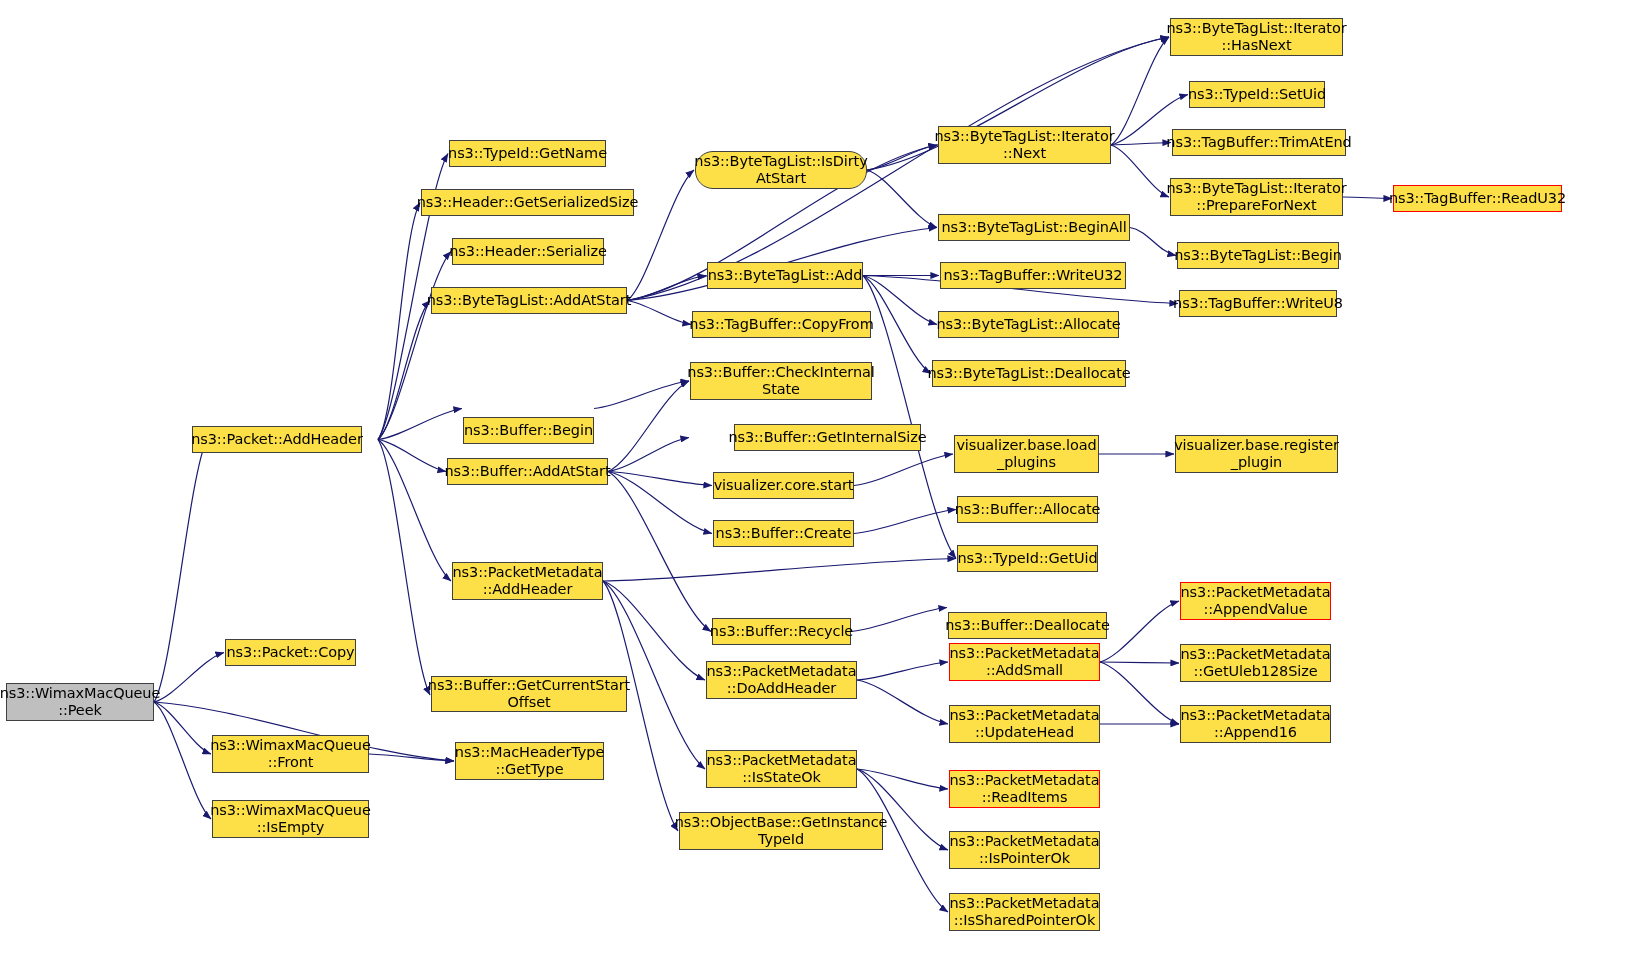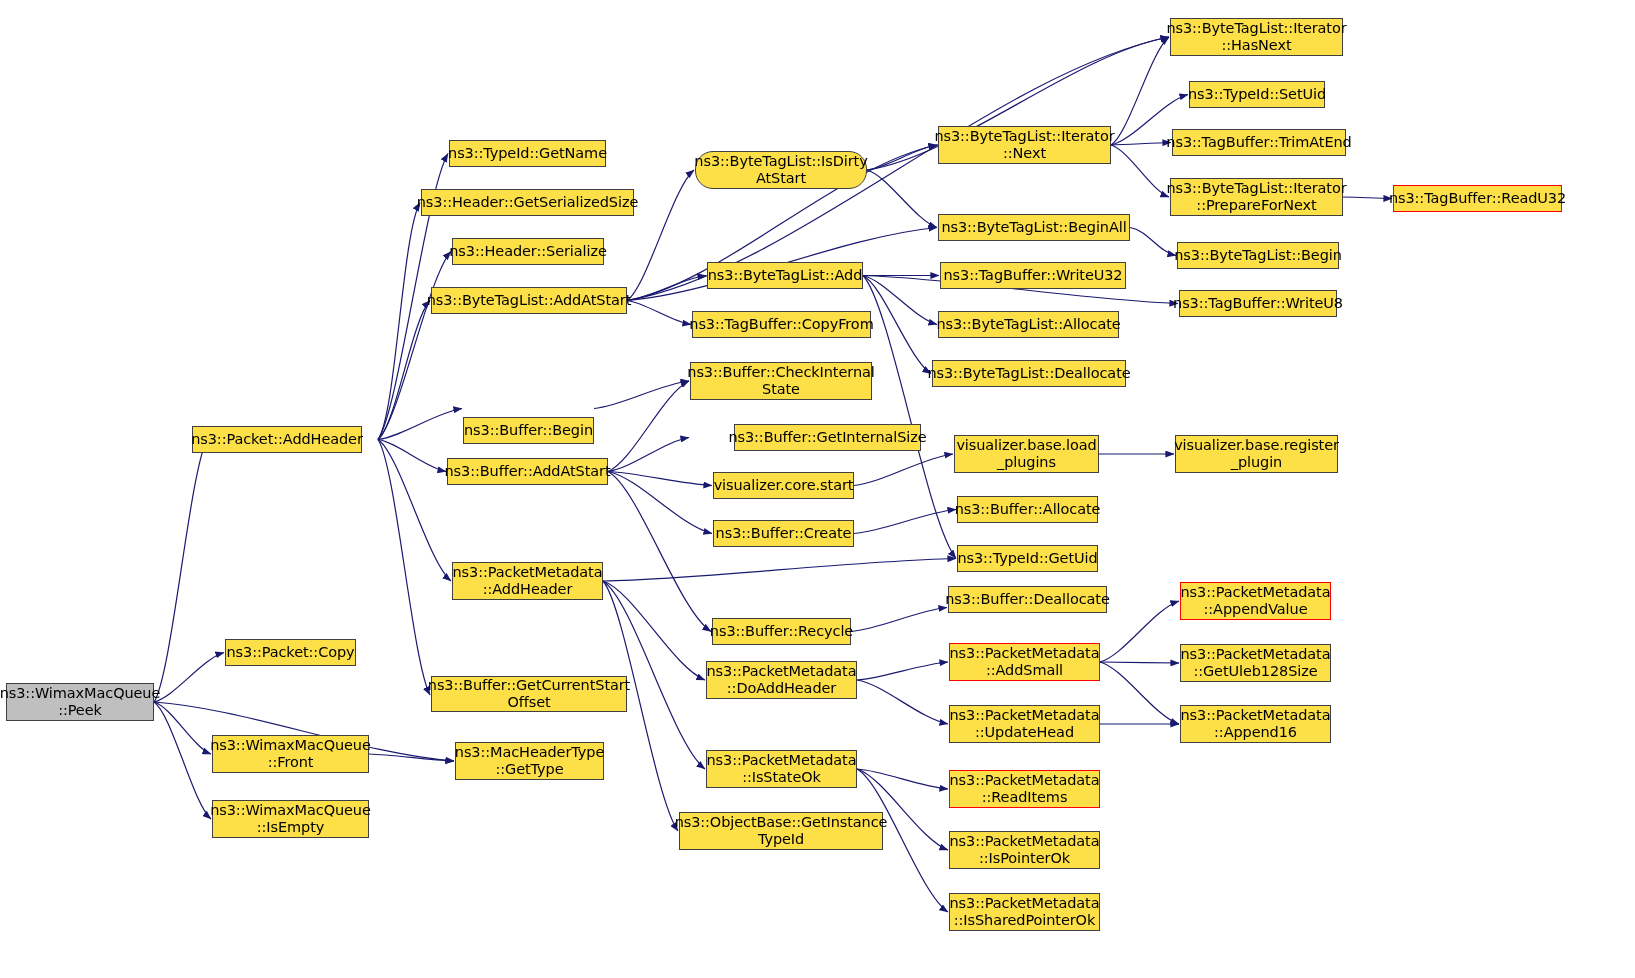--- a/index.html
+++ b/index.html
@@ -157,21 +157,21 @@
       <div class="node" style="left: 938px; top: 126px; width: 173px; height: 38px;">ns3::ByteTagList::Iterator
 ::Next</div>
       <div class="node" style="left: 938px; top: 214px; width: 192px; height: 27px;">ns3::ByteTagList::BeginAll</div>
       <div class="node" style="left: 940px; top: 262px; width: 186px; height: 27px;">ns3::TagBuffer::WriteU32</div>
       <div class="node" style="left: 938px; top: 311px; width: 181px; height: 27px;">ns3::ByteTagList::Allocate</div>
       <div class="node" style="left: 932px; top: 360px; width: 194px; height: 27px;">ns3::ByteTagList::Deallocate</div>
       <div class="node" style="left: 954px; top: 435px; width: 145px; height: 38px;">visualizer.base.load
 _plugins</div>
       <div class="node" style="left: 957px; top: 496px; width: 141px; height: 27px;">ns3::Buffer::Allocate</div>
       <div class="node" style="left: 957px; top: 545px; width: 141px; height: 27px;">ns3::TypeId::GetUid</div>
-      <div class="node" style="left: 948px; top: 586px; width: 159px; height: 27px;">ns3::Buffer::Deallocate</div>
+      <div class="node" style="left: 948px; top: 612px; width: 159px; height: 27px;">ns3::Buffer::Deallocate</div>
       <div class="node hi" style="left: 949px; top: 643px; width: 151px; height: 38px;">ns3::PacketMetadata
 ::AddSmall</div>
       <div class="node" style="left: 949px; top: 705px; width: 151px; height: 38px;">ns3::PacketMetadata
 ::UpdateHead</div>
       <div class="node hi" style="left: 949px; top: 770px; width: 151px; height: 38px;">ns3::PacketMetadata
 ::ReadItems</div>
       <div class="node" style="left: 949px; top: 831px; width: 151px; height: 38px;">ns3::PacketMetadata
 ::IsPointerOk</div>
       <div class="node" style="left: 949px; top: 893px; width: 151px; height: 38px;">ns3::PacketMetadata
 ::IsSharedPointerOk</div>

